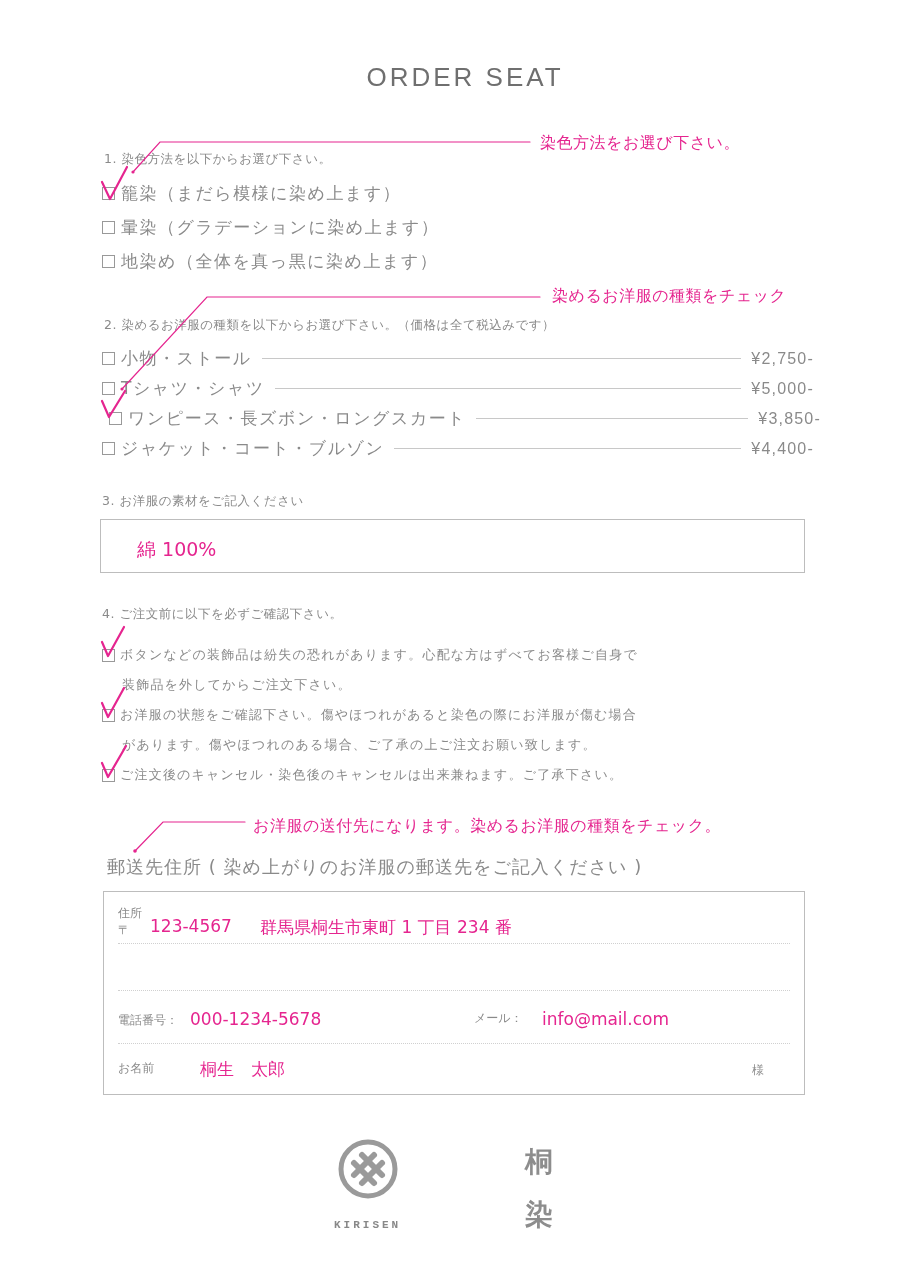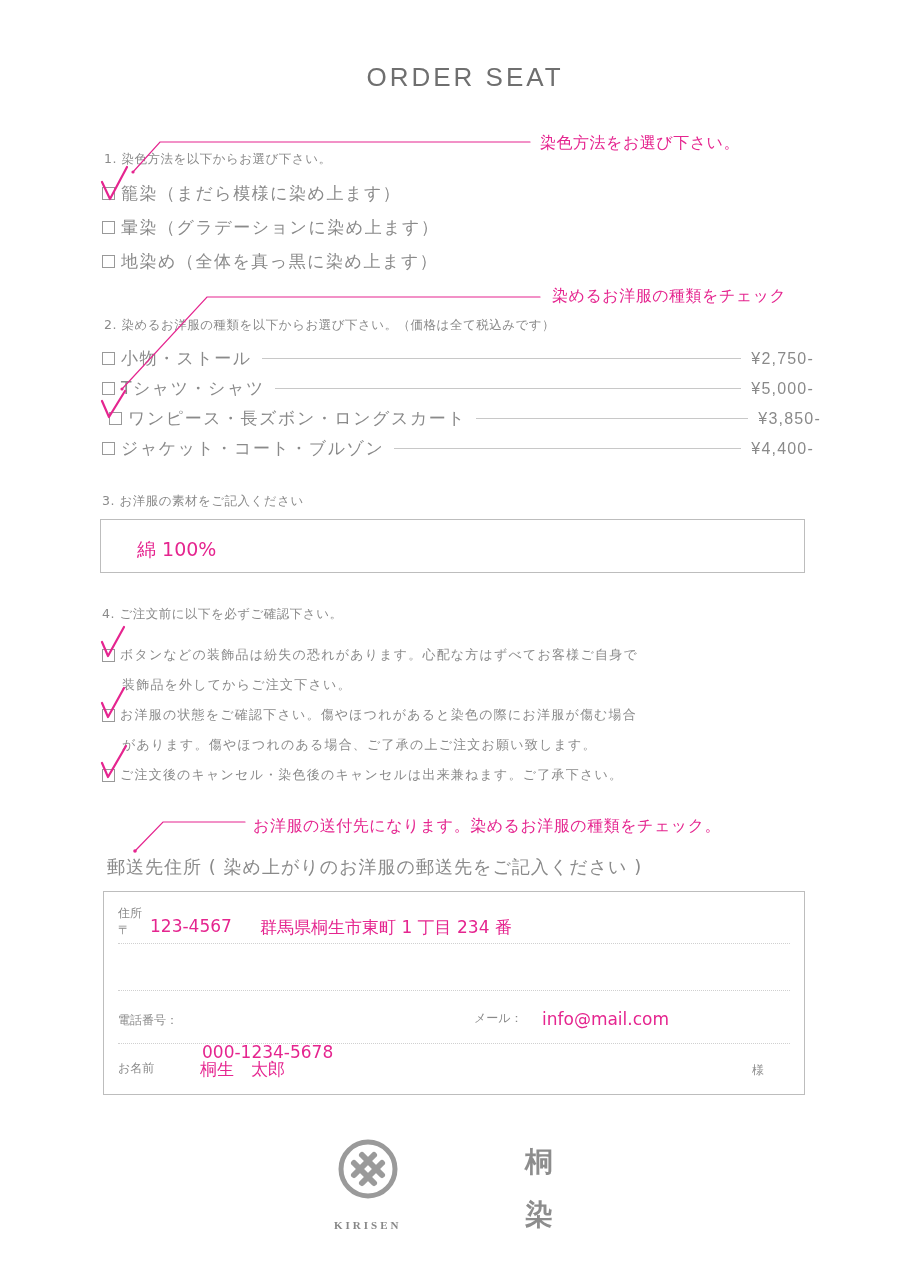--- a/index.html
+++ b/index.html
@@ -15,21 +15,21 @@
   .price-row { display: flex; align-items: center; width: 712px; }
   .price-row .lead { flex: 1; height: 1px; background: #c8c8c8; margin: 0 10px; }
   .price { font-family: "Liberation Sans", sans-serif; font-size: 16px; color: #8a8a8a; letter-spacing: 1.2px; }
   .box { border: 1px solid #bdbdbd; box-sizing: border-box; }
   .material-val { font-size: 19px; color: #e5258f; }
   .confirm { font-size: 13px; color: #8a8a8a; letter-spacing: 1.2px; line-height: 30px; }
   .addr-label { font-size: 12px; color: #8a8a8a; }
   .addr-val { font-size: 17px; color: #e5258f; }
   .dotline { position: absolute; left: 14px; right: 14px; height: 0; border-top: 1px dotted #d0d0d0; }
   svg.overlay { position: absolute; left: 0; top: 0; pointer-events: none; }
-  .logo-text { font-family: Liberation Serif, serif; font-size: 11px; letter-spacing: 3px; color: #888; font-weight: bold; }
+  .logo-text { font-family: Liberation Mono, monospace; font-size: 11px; letter-spacing: 3px; color: #888; font-weight: bold; }
   .kanji { font-family: "DejaVu Serif", "Liberation Serif", serif; font-size: 28px; color: #8d8d8d; font-weight: bold; }
 </style>
 </head>
 <body>
 
 <div class="abs title">ORDER SEAT</div>
 
 <div class="abs sec-label" style="left:104px; top:151px;">1. 染色方法を以下からお選び下さい。</div>
 <div class="abs note" style="left:540px; top:133px;">染色方法をお選び下さい。</div>
 
@@ -107,21 +107,21 @@
 
 <div class="abs box" style="left:103px; top:891px; width:702px; height:204px;">
   <span class="abs addr-label" style="left:14px; top:13px;">住所</span>
   <span class="abs addr-label" style="left:14px; top:30px;">〒</span>
   <span class="abs addr-val" style="left:46px; top:24px;">123-4567</span>
   <span class="abs addr-val" style="left:156px; top:24px;">群馬県桐生市東町 1 丁目 234 番</span>
   <div class="dotline" style="top:51px;"></div>
   <div class="abs" style="left:14px; top:56px; width:670px; height:40px;"></div>
   <div class="dotline" style="top:98px;"></div>
   <span class="abs addr-label" style="left:14px; top:120px;">電話番号：</span>
-  <span class="abs addr-val" style="left:98px; top:117px;margin-top:33px;">000-1234-5678</span>
+  <span class="abs addr-val" style="left:86px; top:117px;">000-1234-5678</span>
   <span class="abs addr-label" style="left:370px; top:118px;">メール：</span>
   <span class="abs addr-val" style="left:438px; top:117px;">info@mail.com</span>
   <div class="dotline" style="top:151px;"></div>
   <span class="abs addr-label" style="left:14px; top:168px;">お名前</span>
   <span class="abs addr-val" style="left:96px; top:166px;">桐生　太郎</span>
   <span class="abs addr-label" style="left:648px; top:170px;">様</span>
 </div>
 
 <div class="abs" style="left:336px; top:1137px; width:64px; height:64px;">
   <svg width="64" height="64" viewBox="0 0 64 64">

